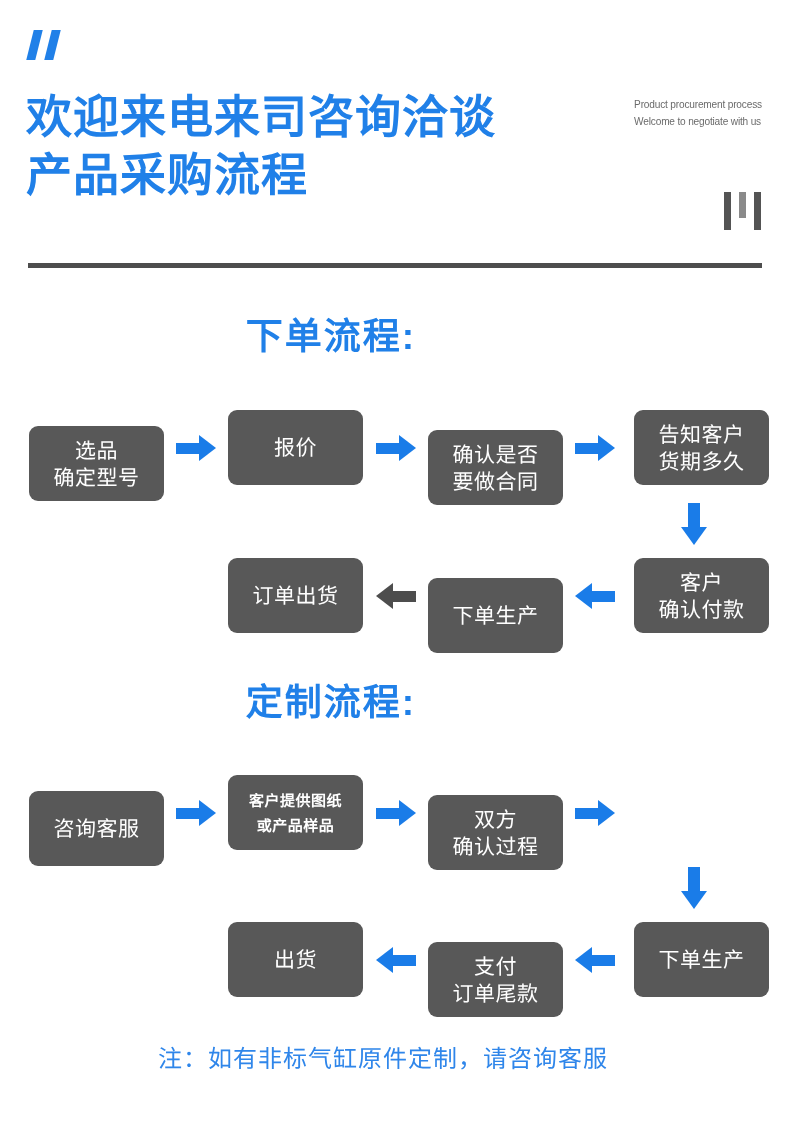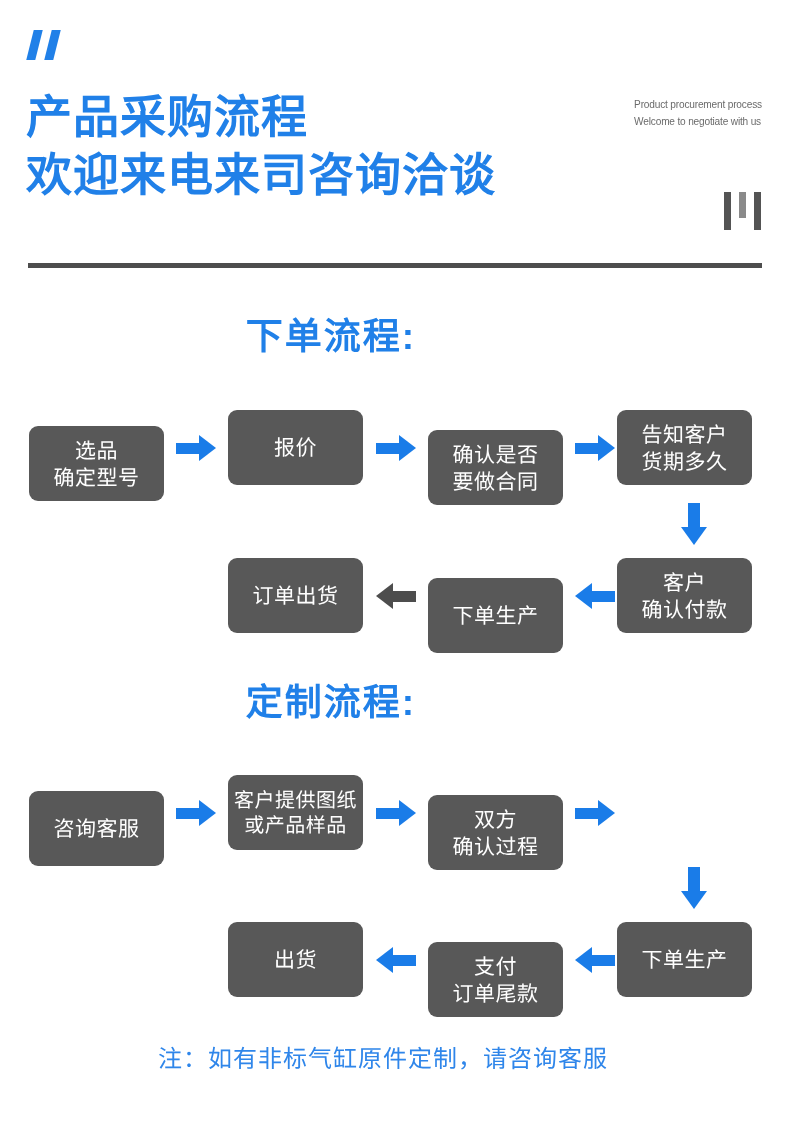--- a/index.html
+++ b/index.html
@@ -133,27 +133,27 @@
     justify-content: center;
     text-align: center;
     font-size: 21px;
     line-height: 27px;
     letter-spacing: 0.5px;
     box-sizing: border-box;
     padding: 0 4px;
   }
   .box .txt { display: block; }
   .box .txt span { display: block; white-space: nowrap; }
-  .box.tight { font-size: 20px; line-height: 25px; }
+  .box.tight { font-size: 15px; line-height: 25px; font-weight: bold; }
 
   
   .c1 { left: 29px; margin-top: 16px; }
   .c2 { left: 228px; }
   .c3 { left: 428px; margin-top: 20px; }
-  .c4 { left: 617px; }
+  .c4 { left: 634px; }
 
   
   .r1 { top: 410px; }
   .r2 { top: 558px; }
   .r3 { top: 775px; }
   .r4 { top: 922px; }
 
   
   .arrow-right, .arrow-left {
     position: absolute;
@@ -240,22 +240,22 @@
 <div class="page">
 
   <div class="header">
 
     <div class="quote-mark">
       <span class="q1"></span>
         <span class="q2"></span>
     </div>
 
     <div class="title-block">
+      <span class="title-line">欢迎来电来司咨询洽谈</span>
       <span class="title-line">产品采购流程</span>
-      <span class="title-line">欢迎来电来司咨询洽谈</span>
     </div>
 
     <div class="en-block">
       <span class="en-line">Product procurement process</span>
       <span class="en-line">Welcome to negotiate with us</span>
     </div>
 
     <div class="bars">
       <i class="b1"></i>
         <i class="b2"></i>

